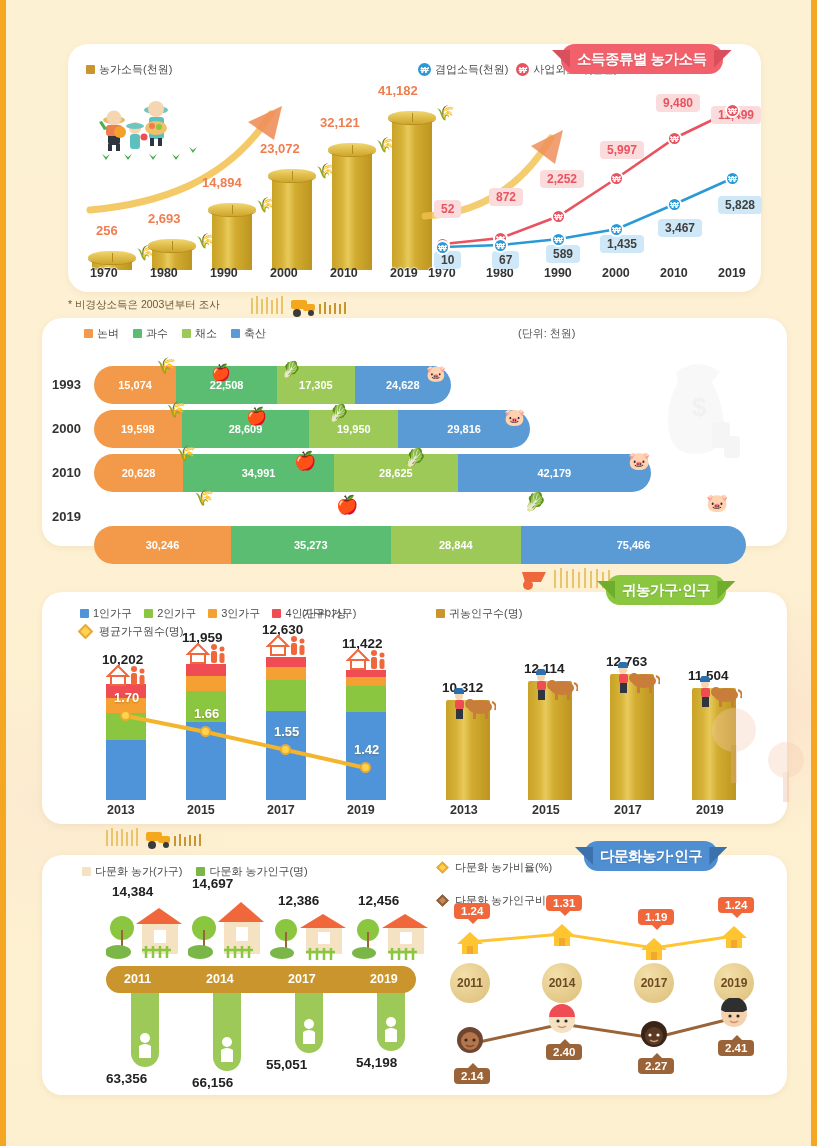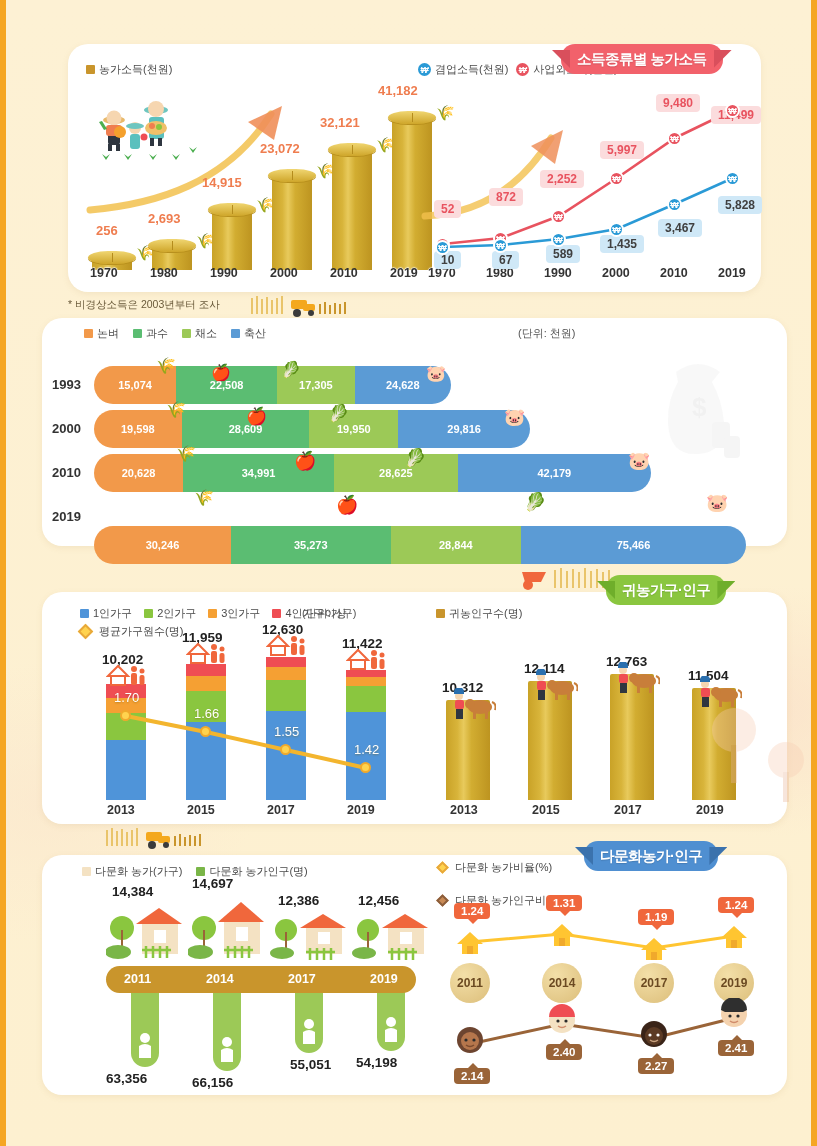--- a/index.html
+++ b/index.html
@@ -128,21 +128,21 @@
   .rowyear { position:absolute; font-size:13px; font-weight:bold; color:#333; }
 
   
   .stack { position:absolute; bottom:0; width:40px; display:flex; flex-direction:column; }
   .sseg { width:100%; }
   .ptot { position:absolute; font-size:13.5px; font-weight:bold; color:#222; white-space:nowrap; }
   .avgdot {
     position:absolute; width:11px;height:11px;border-radius:50%;
     background:#ffd34f; border:2.5px solid #f0a92c; z-index:5;
   }
-  .avglbl { position:absolute; font-size:13px; font-weight:normal; color:#fff; text-shadow:0 1px 2px rgba(120,90,0,.45); z-index:6; white-space:nowrap;}
+  .avglbl { position:absolute; font-size:13px; font-weight:bold; color:#fff; text-shadow:0 1px 2px rgba(120,90,0,.45); z-index:6; white-space:nowrap;}
   .beam {
     position:absolute; background:#c9952c; border-radius:16px; height:27px;
     display:flex; align-items:center;
   }
   .beamyear{ color:#fff; font-size:12.5px; font-weight:bold; position:absolute; }
   .greenbar{ position:absolute; background:#9cc957; border-radius:0 0 16px 16px; width:28px; }
   .pctA { position:absolute; background:#f0673c; color:#fff; font-size:11.5px; font-weight:bold; padding:2px 7px; border-radius:4px;}
   .pctA:after{content:"";position:absolute;left:50%;margin-left:-4px;bottom:-5px;border:5px solid transparent;border-top-color:#f0673c;border-bottom:0;}
   .pctB { position:absolute; background:#9a6438; color:#fff; font-size:11.5px; font-weight:bold; padding:2px 7px; border-radius:4px;}
   .pctB:after{content:"";position:absolute;left:50%;margin-left:-4px;top:-5px;border:5px solid transparent;border-bottom-color:#9a6438;border-top:0;}
@@ -234,21 +234,21 @@
 
       <div class="goldbar" style="left:68px;height:22px;">
           <div class="goldcap"></div>
         </div>
       <div class="valtop" style="left:64px;bottom:44px;">2,693</div>
       <span class="wheat" style="left:112px;bottom:20px;">🌾</span>
 
       <div class="goldbar" style="left:128px;height:58px;">
           <div class="goldcap"></div>
         </div>
-      <div class="valtop" style="left:118px;bottom:80px;">14,915</div>
+      <div class="valtop" style="left:118px;bottom:80px;">14,894</div>
       <span class="wheat" style="left:172px;bottom:56px;">🌾</span>
 
       <div class="goldbar" style="left:188px;height:92px;">
           <div class="goldcap"></div>
         </div>
       <div class="valtop" style="left:176px;bottom:114px;">23,072</div>
       <span class="wheat" style="left:232px;bottom:90px;">🌾</span>
 
       <div class="goldbar" style="left:248px;height:118px;">
           <div class="goldcap"></div>
@@ -784,21 +784,21 @@
       <circle cx="8" cy="6" r="5" fill="#fff"></circle>
       <path d="M2 14 q6 -4 12 0 v12 h-12z" fill="#fff"></path>
     </svg>
   <svg class="deco" style="left:377px;top:1016px;" width="16" height="26">
       <circle cx="8" cy="6" r="5" fill="#fff"></circle>
       <path d="M2 14 q6 -4 12 0 v12 h-12z" fill="#fff"></path>
     </svg>
 
   <div class="ptot" style="left:100px;top:1071px;">63,356</div>
   <div class="ptot" style="left:186px;top:1075px;">66,156</div>
-  <div class="ptot" style="left:284px;top:1057px;text-align:center;">55,051</div>
+  <div class="ptot" style="left:260px;top:1057px;text-align:center;">55,051</div>
   <div class="ptot" style="left:350px;top:1055px;">54,198</div>
 
   <div class="beam" style="left:100px;top:966px;width:310px;"></div>
   <div class="beamyear outline" style="left:118px;top:972px;">2011</div>
   <div class="beamyear" style="left:200px;top:972px;">2014</div>
   <div class="beamyear" style="left:282px;top:972px;">2017</div>
   <div class="beamyear outline" style="left:364px;top:972px;">2019</div>
 
   <svg class="deco" style="left:440px;top:920px;" width="300" height="40">
     <polyline points="24,22 116,14 208,28 288,16" fill="none" stroke="#ffc531" stroke-width="3"></polyline>

